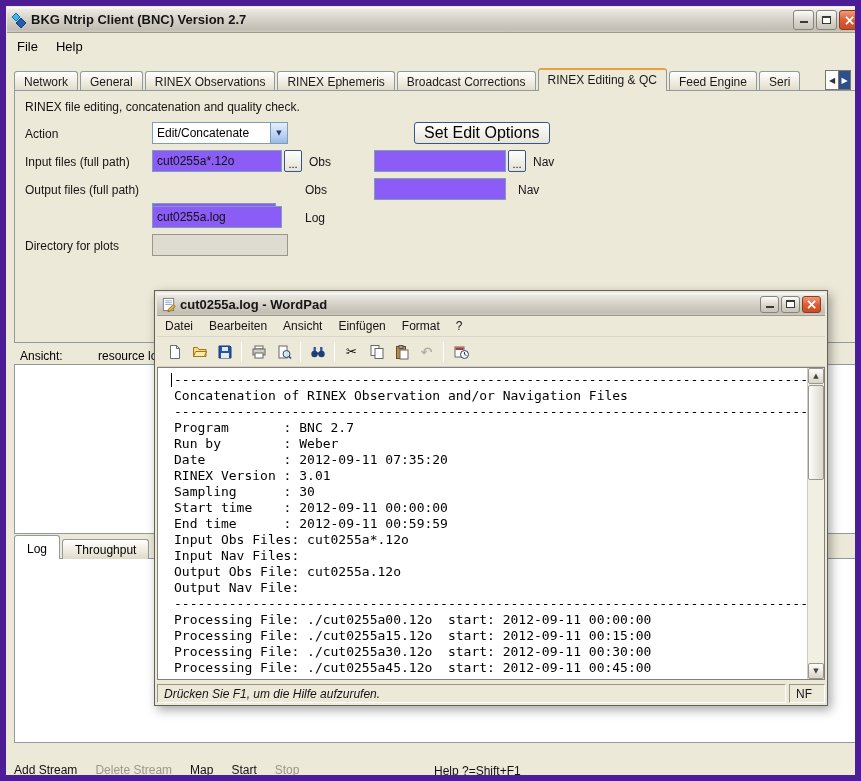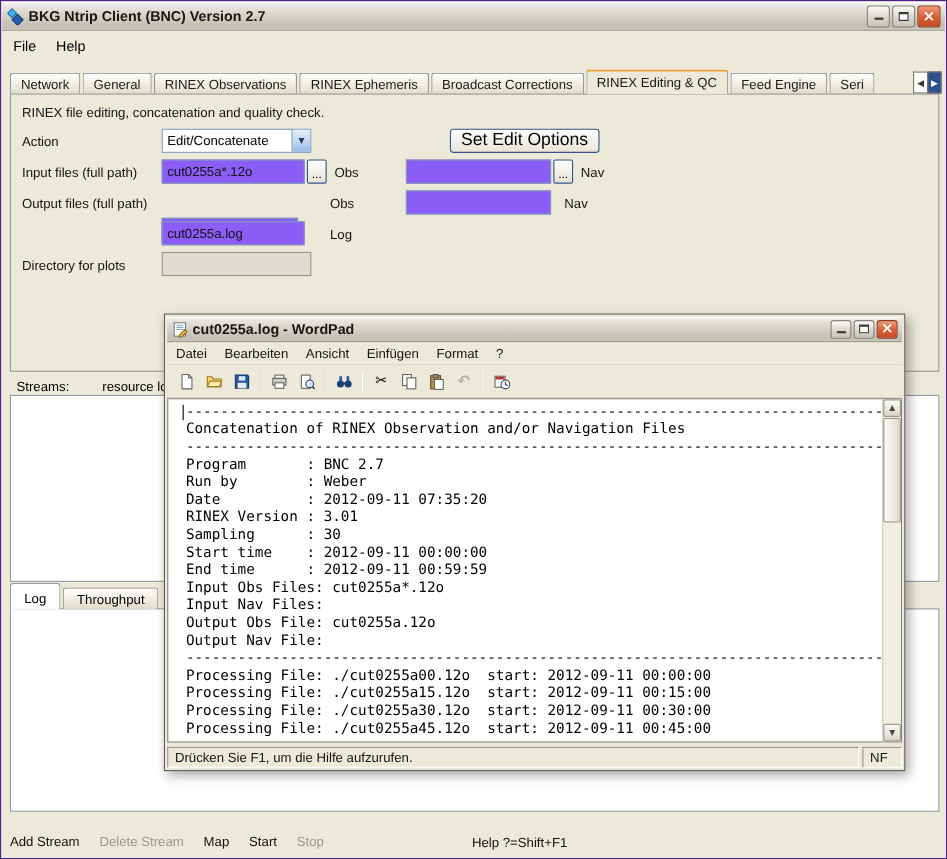--- a/index.html
+++ b/index.html
@@ -1,17 +1,17 @@
 <!DOCTYPE html>
 <html><head>
 <meta charset="utf-8">
 <style>
   *{margin:0;padding:0;box-sizing:border-box;}
   body{background:#8f959d;font-family:"Liberation Sans",sans-serif;}
-  #app{position:relative;width:861px;height:781px;background:#ece9d8;border:1px solid #4c1d95;overflow:hidden;}
+  #app{position:relative;width:861px;height:781px;background:#ece9d8;border:6px solid #4c1d95;overflow:hidden;}
 
   
   .titlebar{position:absolute;display:flex;align-items:center;gap:4px;padding:0 4px;
     background:linear-gradient(180deg,#fdfdfc 0%,#e9e7e1 12%,#d3cfc6 55%,#c2beb3 90%,#cdc9bf 100%);
     border-bottom:1px solid #9d998f;}
   .win-title{font-weight:bold;font-size:13px;color:#161616;flex:1;white-space:nowrap;overflow:hidden;}
   .winbtns{display:flex;gap:2px;margin-left:auto;}
   .winbtn{width:21px;height:20px;border:1px solid #878378;border-radius:3px;
     background:linear-gradient(#fbfbfa,#d7d3c9 60%,#c8c4b9);display:flex;align-items:center;justify-content:center;}
   .winbtn.close{background:linear-gradient(#ef9a7c,#d95b31 55%,#c24e28);border-color:#8f3a1d;}
@@ -85,21 +85,21 @@
   #wp-scroll{position:absolute;top:0;right:0;bottom:0;width:17px;background:#f1efe2;border-left:1px solid #d0ccc0;}
   .scroll-btn{position:absolute;left:0;width:16px;height:16px;border:1px solid #9a968a;border-radius:2px;
     background:linear-gradient(#fdfdfb,#d8d4c8);display:flex;align-items:center;justify-content:center;
     font-size:7px;color:#44423a;font-family:"DejaVu Sans",sans-serif;}
   #scroll-up{top:0;}
   #scroll-down{bottom:0;}
   #wp-thumb{position:absolute;left:0;top:17px;width:16px;height:95px;border:1px solid #9a968a;border-radius:2px;
     background:linear-gradient(90deg,#fdfdfb,#dcd8cc);}
   #wp-status{position:absolute;left:2px;bottom:2px;width:668px;height:21px;display:flex;gap:3px;align-items:stretch;padding-top:2px;}
   .status-cell{border:1px solid;border-color:#9a968a #ffffff #ffffff #9a968a;font-size:12px;display:flex;align-items:center;padding:0 6px;color:#141414;background:#ece9d8;}
-  #status-hint{flex:1;}
+  #status-hint{flex:1;font-style:italic;}
   #status-nf{width:36px;}
 </style>
 </head>
 <body>
 
 <div id="app">
 
   <div class="titlebar" id="main-titlebar" style="left:1px;top:1px;width:857px;height:26px;">
     <span style="display:flex;">
       <svg width="16" height="16" viewBox="0 0 16 16">
@@ -165,21 +165,21 @@
     <input class="field" style="left: 359px; top: 87px; width: 132px;" value="">
     <span class="lbl" style="left:503px;top:92px;">Nav</span>
 
     <input class="field" style="left: 137px; top: 115px; width: 130px;" value="cut0255a.log">
     <span class="lbl" style="left:290px;top:120px;">Log</span>
 
     <span class="lbl" style="left:10px;top:148px;">Directory for plots</span>
     <input class="field disabled" disabled="" style="left: 137px; top: 143px; width: 136px;" value="">
   </div>
 
-  <span id="streams-label">Streams:</span>
+  <span id="streams-label">Ansicht:</span>
   <span id="streams-info">resource loa</span>
   <div id="streams-table"></div>
 
   <div id="bottom-tabs">
       <div class="btab active">Log</div>
       <div class="btab">Throughput</div>
     </div>
   <div id="log-panel"></div>
 
   <div id="bottom-bar-items">

